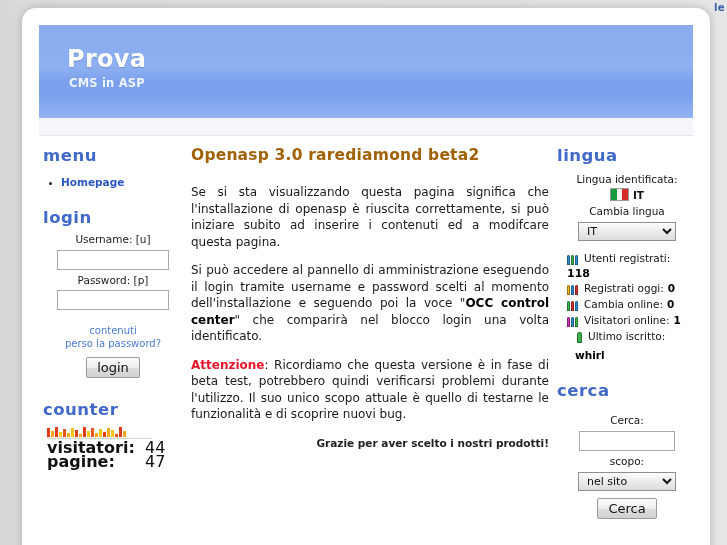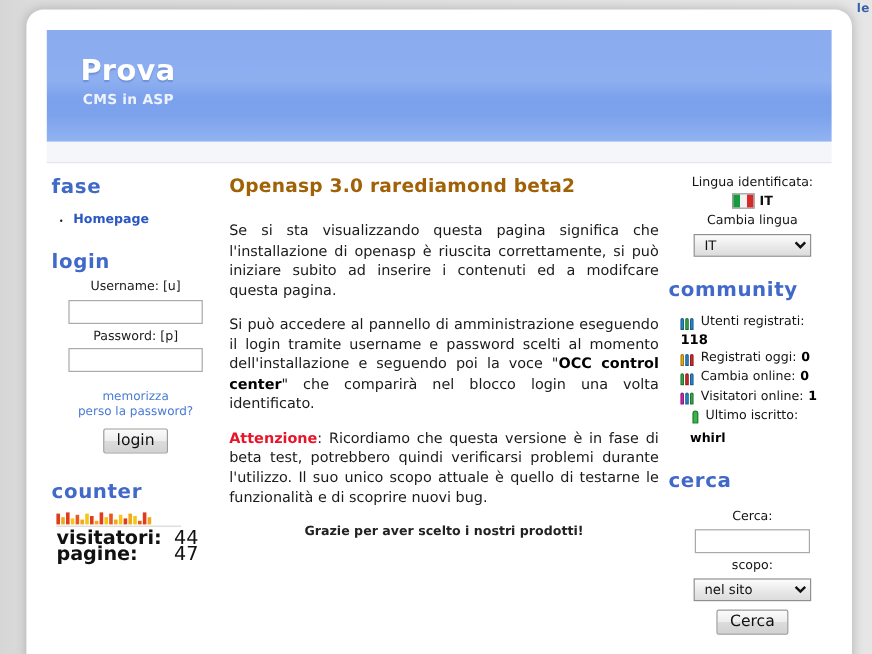--- a/index.html
+++ b/index.html
@@ -204,21 +204,21 @@
     margin: 0 0 12px 0;
     font-size: 12px;
     line-height: 16.5px;
     color: #1a1a1a;
     text-align: justify;
   }
   p.body-text b { font-weight: bold; color: #000; }
   .warn { color: #e8142a; font-weight: bold; }
   p.thanks {
     margin: 14px 0 0 0;
-    text-align: center;
+    text-align: right;
     font-size: 10.5px;
     font-weight: bold;
     color: #222;
   }
 
   
   .right-centered { text-align: center; width: 140px; }
   .small-label { font-size: 10.5px; color: #141414; margin-bottom: 3px; }
   .flag-row {
     display: flex;
@@ -332,37 +332,37 @@
     <div class="banner">
       <div class="banner-title">Prova</div>
       <div class="banner-sub">CMS in ASP</div>
     </div>
     <div class="banner-strip"></div>
 
     <div class="columns">
 
       <div class="col-left">
 
-        <h2 class="block-title">fase</h2>
+        <h2 class="block-title">menu</h2>
         <ul class="menu-list">
           <li>
             <a class="menu-link" href="#">Homepage</a>
           </li>
         </ul>
 
         <h2 class="block-title">login</h2>
         <div class="login-block">
           <div class="field-label">Username: [u]</div>
           <input class="text-field" type="text" value="" style="">
           <div class="field-label">Password: [p]</div>
           <input class="text-field" type="password" value="" style="">
 
 
           <div class="aux-links">
-            <a href="#">memorizza</a>
+            <a href="#">contenuti</a>
             <a href="#">perso la password?</a>
           </div>
 
           <button class="btn">login</button>
         </div>
 
         <div class="counter-block">
           <h2 class="block-title">counter</h2>
           <div class="counter-graph" id="counter-graph">
               <i style="height: 9px; background: rgb(224, 60, 28);"></i>
@@ -410,31 +410,31 @@
 
         <p class="body-text">
           <span class="warn">Attenzione</span><span>: Ricordiamo che questa versione è in fase di beta test, potrebbero quindi verificarsi problemi durante l'utilizzo. Il suo unico scopo attuale è quello di testarne le funzionalità e di scoprire nuovi bug.</span>
         </p>
 
         <p class="thanks">Grazie per aver scelto i nostri prodotti!</p>
       </div>
 
       <div class="col-right">
 
+        <h2 class="block-title">lingua</h2>
         <div class="right-centered">
           <div class="small-label">Lingua identificata:</div>
           <div class="flag-row">
             <span class="flag-it"></span>
             <span class="flag-code">IT</span>
           </div>
           <div class="small-label">Cambia lingua</div>
           <select class="sel" id="lang-select"><option value="IT">IT</option></select>
         </div>
 
-        <h2 class="block-title" style="margin-top:18px">community</h2>
         <div class="community-list">
           <div class="community-item">
             <span class="grp-icon" id="icon-registered">
                 <i style="background: rgb(47, 143, 214);"></i>
                 <i style="background: rgb(59, 178, 74);"></i>
                 <i style="background: rgb(47, 143, 214);"></i>
               </span>
             <span>Utenti registrati:</span>
           </div>
           <div class="registered-count">118</div>

